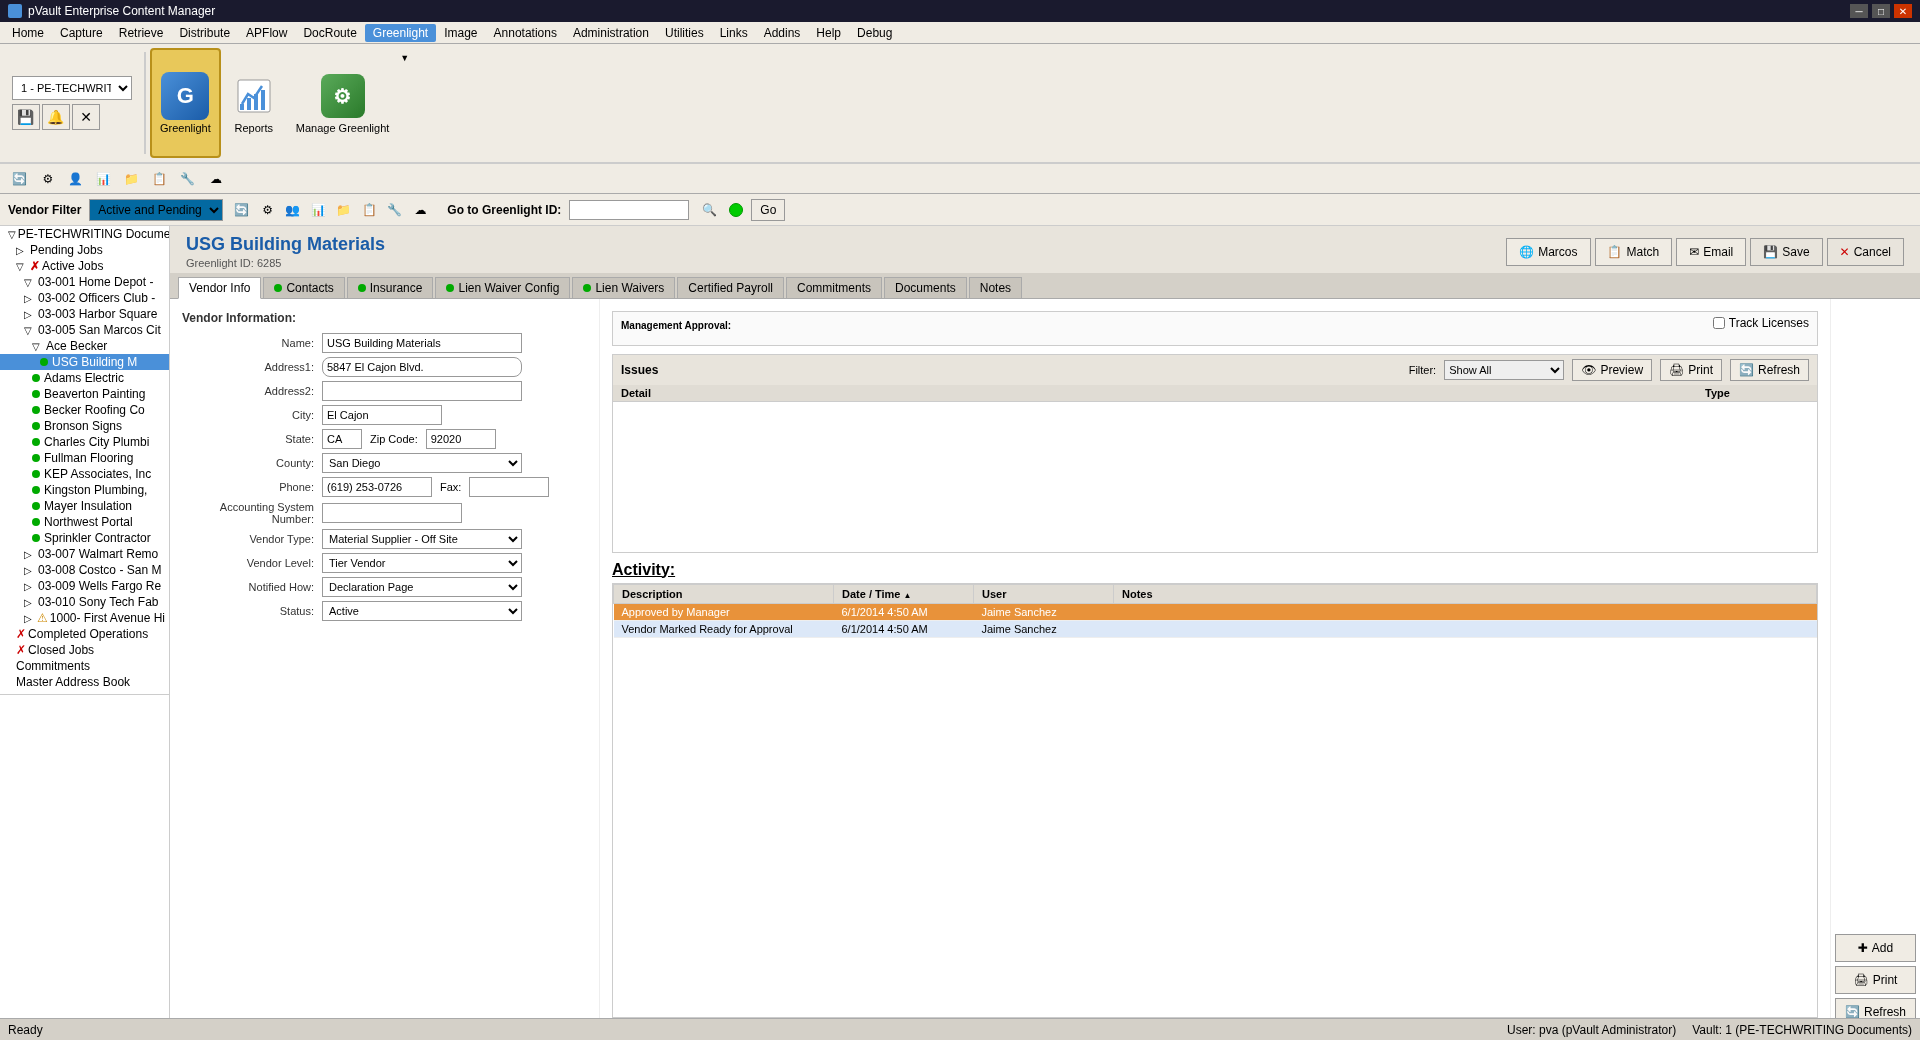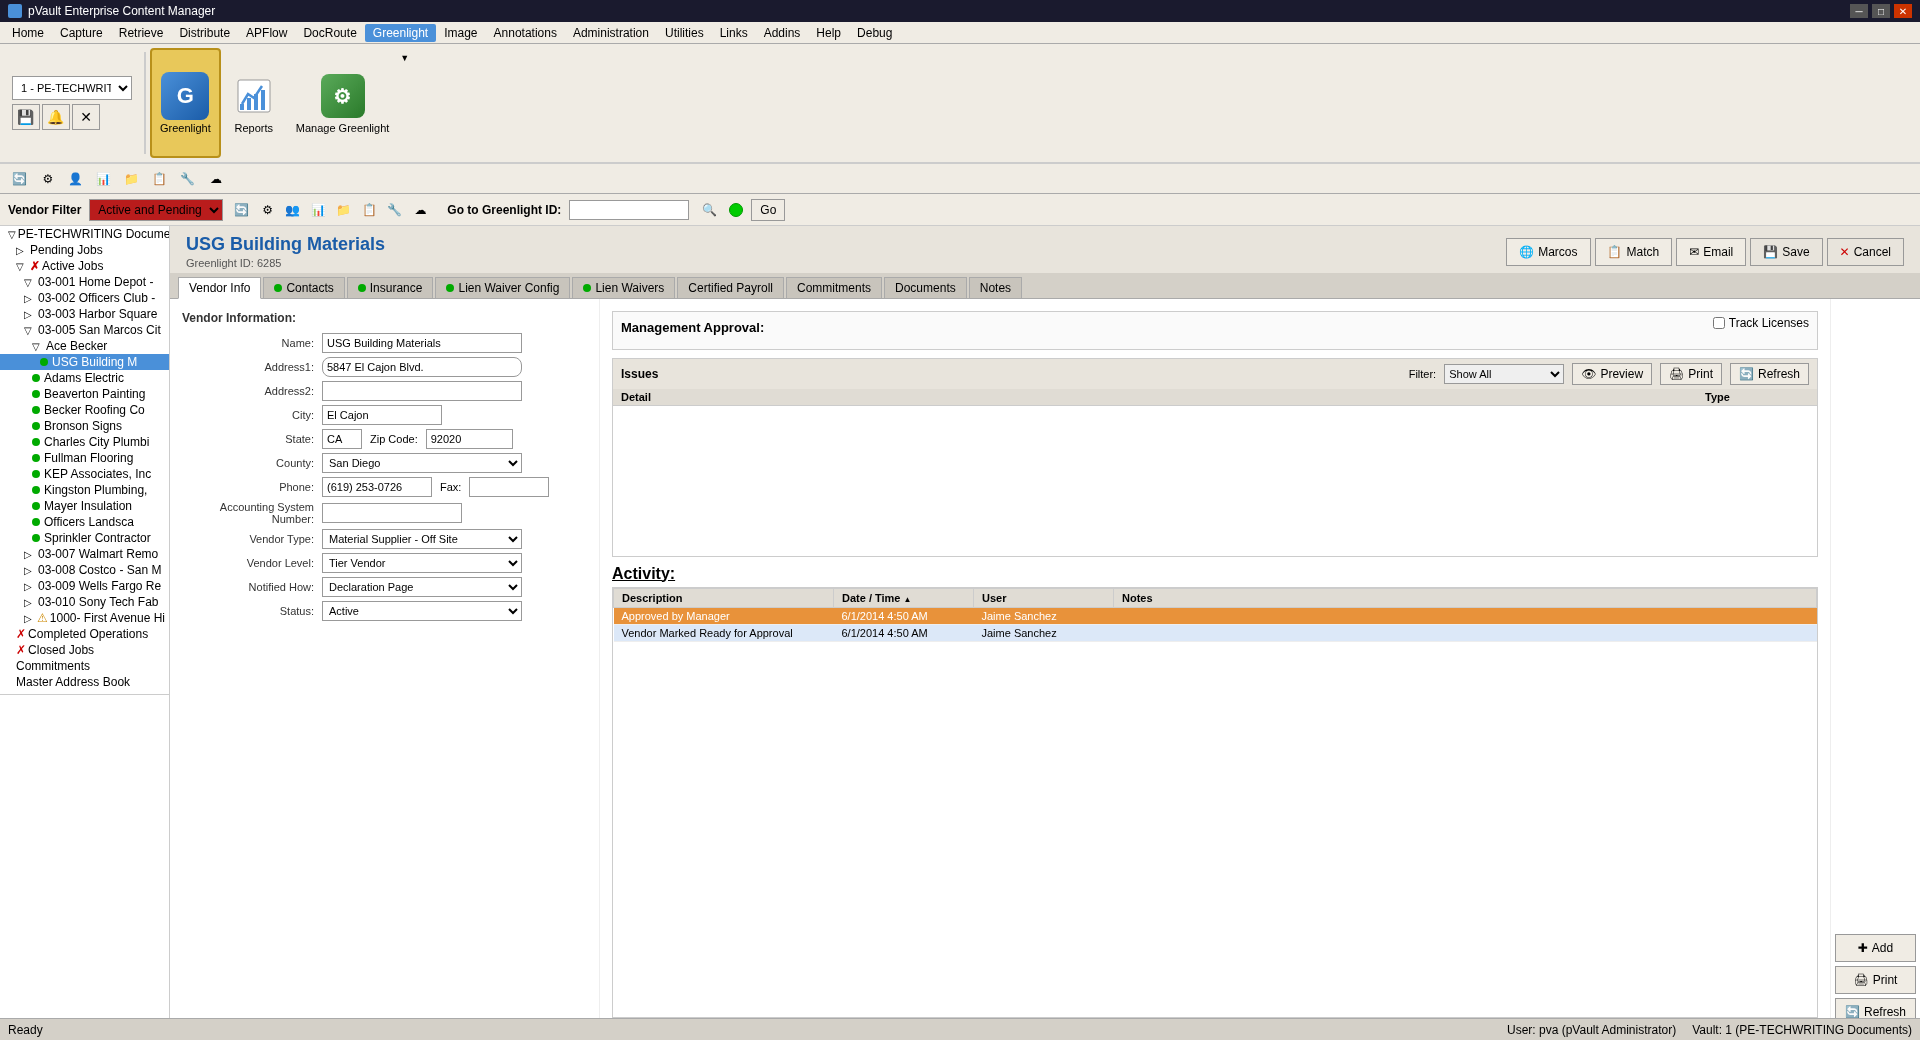--- a/index.html
+++ b/index.html
@@ -21,21 +21,21 @@
     .toolbar-icon-large { width: 48px; height: 48px; display: flex; align-items: center; justify-content: center; }
     .toolbar-label { font-size: 11px; text-align: center; margin-top: 2px; }
     
     
     .small-toolbar { background: #f0ece4; border-bottom: 1px solid #aaa; height: 30px; display: flex; align-items: center; padding: 0 8px; gap: 4px; }
     .small-btn { display: flex; align-items: center; justify-content: center; width: 24px; height: 22px; cursor: pointer; border: 1px solid transparent; background: transparent; }
     
     
     .filter-bar { background: #f0ece4; border-bottom: 1px solid #ccc; height: 32px; display: flex; align-items: center; padding: 0 8px; gap: 8px; }
     .filter-label { font-size: 12px; font-weight: bold; }
-    .filter-select { height: 22px; border: 1px solid #999; padding: 0 4px; background: #b91c1c; font-size: 12px; }
+    .filter-select { height: 22px; border: 1px solid #999; padding: 0 4px; background: #0369a1; font-size: 12px; }
     .go-input { width: 120px; height: 20px; border: 1px solid #999; padding: 0 4px; font-size: 12px; }
     .go-btn { height: 22px; padding: 0 8px; background: #f0ece4; border: 1px solid #999; cursor: pointer; font-size: 12px; }
     
     
     .main-content { display: flex; height: calc(1040px - 22px - 22px - 130px - 30px - 32px); }
     
     
     .left-panel { width: 170px; background: white; border-right: 1px solid #ccc; overflow-y: auto; font-size: 11px; }
     .tree-item { padding: 1px 4px; display: flex; align-items: center; gap: 2px; cursor: pointer; white-space: nowrap; }
     .tree-item.selected { background: #4a90d9; color: white; }
@@ -63,21 +63,21 @@
     
     .tabs-bar { background: #d4d0c8; padding: 4px 8px 0; display: flex; gap: 2px; border-bottom: 1px solid #aaa; }
     .tab { padding: 3px 10px; border: 1px solid #aaa; border-bottom: none; background: #c8c4bc; cursor: pointer; font-size: 11px; display: flex; align-items: center; gap: 4px; }
     .tab.active-tab { background: white; border-bottom: 1px solid white; margin-bottom: -1px; }
     
     .form-section-title { font-weight: bold; font-size: 12px; margin-bottom: 8px; color: #333; }
     .form-row { display: flex; align-items: center; margin-bottom: 4px; }
     .form-label { width: 140px; text-align: right; padding-right: 8px; font-size: 11px; color: #333; }
     .form-input { height: 20px; border: 1px solid #999; padding: 0 4px; font-size: 11px; background: white; }
     .form-select { height: 20px; border: 1px solid #999; padding: 0 2px; font-size: 11px; background: white; }
-    .mgmt-title { font-weight: bold; font-size: 13px; margin-bottom: 6px; }
+    .mgmt-title { font-weight: bold; font-size: 10px; margin-bottom: 6px; }
     .mgmt-row { display: flex; align-items: center; gap: 8px; }
     .approve-btn { height: 26px; padding: 0 12px; background: #f0ece4; border: 2px outset #aaa; cursor: pointer; font-size: 12px; display: flex; align-items: center; gap: 4px; }
     .issues-title { font-weight: bold; }
     .issues-filter-select { height: 20px; border: 1px solid #999; width: 120px; font-size: 11px; }
     .issues-btn { height: 22px; padding: 0 8px; background: #f0ece4; border: 1px solid #999; cursor: pointer; font-size: 11px; display: flex; align-items: center; gap: 4px; }
     .activity-title { font-weight: bold; font-size: 16px; margin-bottom: 4px; text-decoration: underline; }
     .activity-table { width: 100%; border-collapse: collapse; }
     .activity-table th { background: #e0dcd4; text-align: left; padding: 3px 8px; font-size: 11px; border: 1px solid #ccc; }
     .activity-table td { padding: 2px 8px; font-size: 11px; border-bottom: 1px solid #eee; }
     .activity-row-selected { background: #e8923a; color: white; }
@@ -289,21 +289,21 @@
     <div class="tree-item tree-indent-4">
       <span class="status-dot dot-green" style="margin-right:2px;"></span>
       <span>Kingston Plumbing,</span>
     </div>
     <div class="tree-item tree-indent-4">
       <span class="status-dot dot-green" style="margin-right:2px;"></span>
       <span>Mayer Insulation</span>
     </div>
     <div class="tree-item tree-indent-4">
       <span class="status-dot dot-green" style="margin-right:2px;"></span>
-      <span>Officers Landsca</span>
+      <span>Northwest Portal</span>
     </div>
     <div class="tree-item tree-indent-4">
       <span class="status-dot dot-green" style="margin-right:2px;"></span>
       <span>Sprinkler Contractor</span>
     </div>
     <div class="tree-item tree-indent-3">
       <span class="tree-icon">▷</span>
       <span>03-007 Walmart Remo</span>
     </div>
     <div class="tree-item tree-indent-3">
@@ -423,21 +423,21 @@
           <input type="text" class="form-input" style="width: 200px;" value="">
         </div>
         <div class="form-row">
           <span class="form-label">City:</span>
           <input type="text" class="form-input" style="width: 120px;" value="El Cajon">
         </div>
         <div class="form-row">
           <span class="form-label">State:</span>
           <input type="text" class="form-input" style="width: 40px;" value="CA">
           <span style="padding:0 8px;font-size:11px;">Zip Code:</span>
-          <input type="text" class="form-input" style="width: 87px;" value="92020">
+          <input type="text" class="form-input" style="width: 70px;" value="92020">
         </div>
         <div class="form-row">
           <span class="form-label">County:</span>
           <select class="form-select" style="width:200px;">
             <option>San Diego</option>
           </select>
         </div>
         <div class="form-row">
           <span class="form-label">Phone:</span>
           <input type="text" class="form-input" style="width: 110px;" value="(619) 253-0726">

